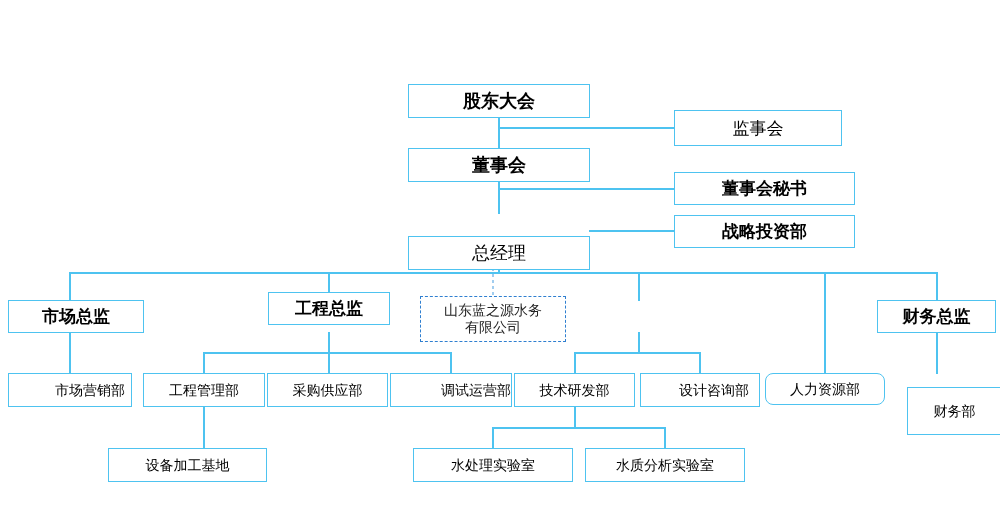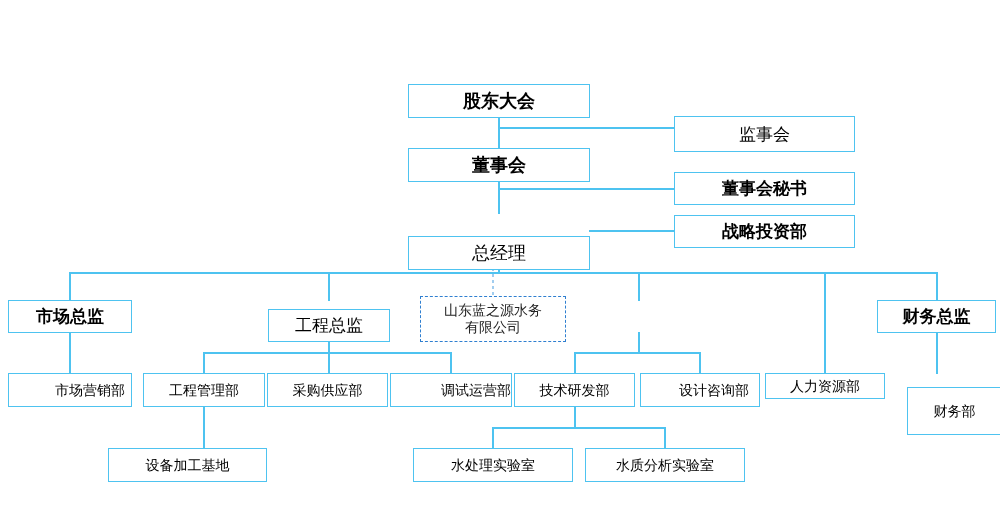--- a/index.html
+++ b/index.html
@@ -140,42 +140,42 @@
   </div>
 
   <div class="node lvl-exec" style="left:408px; top:84px; width:182px; height:34px;">
     <span>股东大会</span>
   </div>
 
   <div class="node lvl-exec-light" style="left:408px; top:213px; width:182px; height:34px;">
     <span>总经理</span>
   </div>
 
-  <div class="node lvl-side" style="left:674px; top:116px; width:181px; height:36px;">
+  <div class="node lvl-side" style="left:674px; top:110px; width:168px; height:36px;">
     <span>监事会</span>
   </div>
 
   <div class="node lvl-side-bold" style="left:674px; top:172px; width:181px; height:33px;">
     <span>董事会秘书</span>
   </div>
 
   <div class="node lvl-side-bold" style="left:674px; top:215px; width:181px; height:33px;">
     <span>战略投资部</span>
   </div>
 
   <div class="node company" style="left:420px; top:296px; width:146px; height:46px;">
     <span>山东蓝之源水务
 有限公司</span>
   </div>
 
-  <div class="node lvl-dir" style="left:8px; top:300px; width:124px; height:33px;">
+  <div class="node lvl-dir" style="left:8px; top:300px; width:136px; height:33px;">
     <span>市场总监</span>
   </div>
 
-  <div class="node lvl-dir-light" style="left:268px; top:309px; width:122px; height:33px;">
+  <div class="node lvl-dir-light" style="left:268px; top:292px; width:122px; height:33px;font-weight:bold;">
     <span>工程总监</span>
   </div>
 
 
   <div class="node lvl-dir" style="left:877px; top:300px; width:119px; height:33px;">
     <span>财务总监</span>
   </div>
 
   <div class="node lvl-dept" style="left:8px; top:373px; width:124px; height:34px;padding-left:40px;">
     <span>市场营销部</span>
@@ -194,21 +194,21 @@
   </div>
 
   <div class="node lvl-dept" style="left:514px; top:373px; width:121px; height:34px;">
     <span>技术研发部</span>
   </div>
 
   <div class="node lvl-dept" style="left:640px; top:373px; width:120px; height:34px;padding-left:28px;">
     <span>设计咨询部</span>
   </div>
 
-  <div class="node lvl-dept" style="left:765px; top:373px; width:120px; height:26px;">
+  <div class="node lvl-dept" style="left:765px; top:373px; width:120px; height:32px;border-radius:8px;">
     <span>人力资源部</span>
   </div>
 
   <div class="node lvl-dept" style="left:893px; top:387px; width:95px; height:48px;margin-left:14px;">
     <span>财务部</span>
   </div>
 
   <div class="node lvl-unit" style="left:108px; top:448px; width:159px; height:34px;">
     <span>设备加工基地</span>
   </div>

